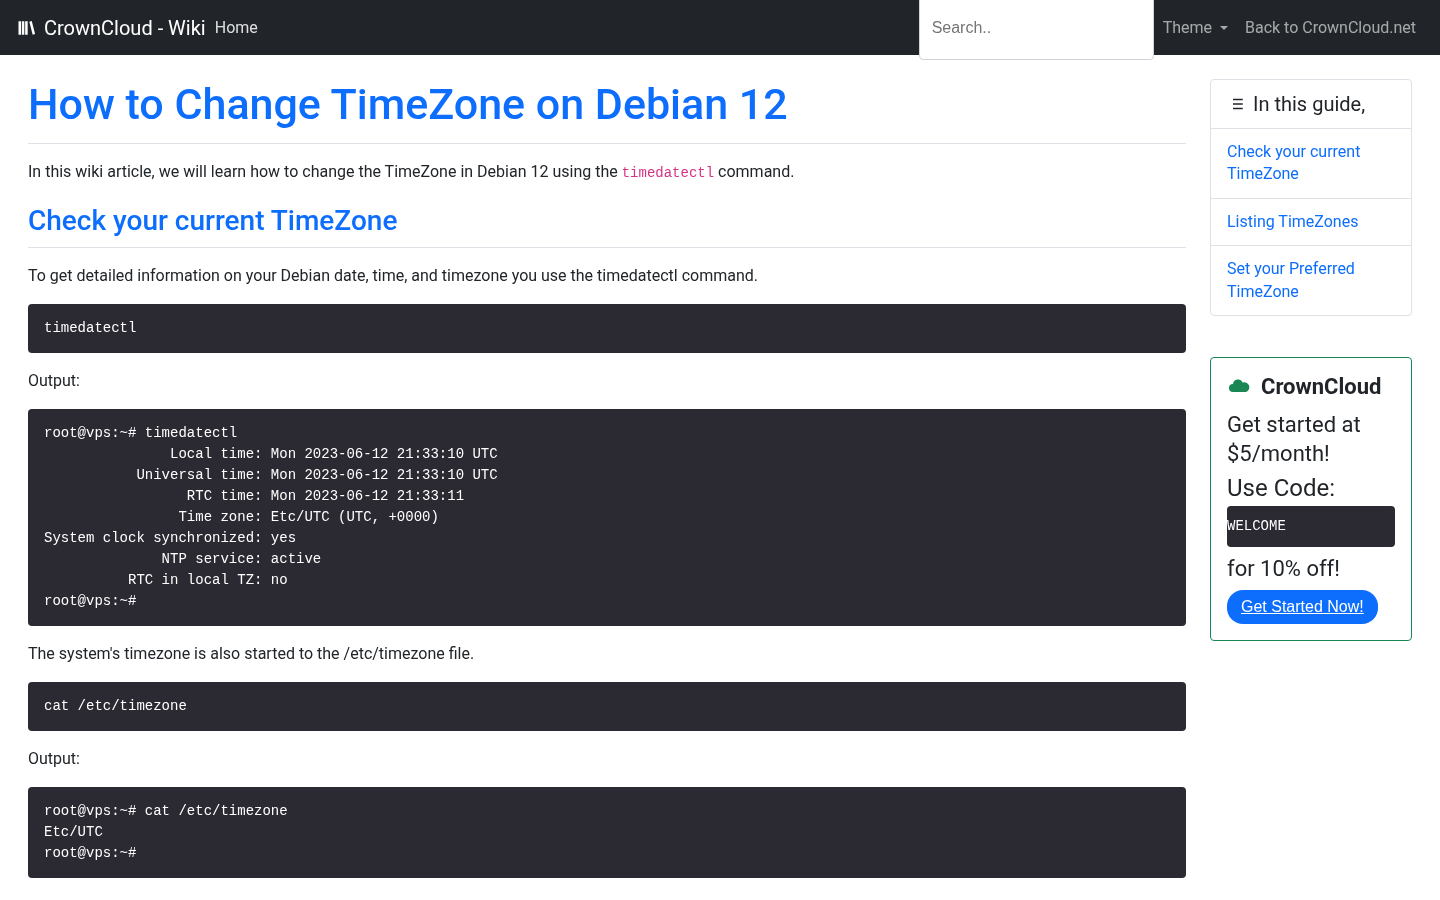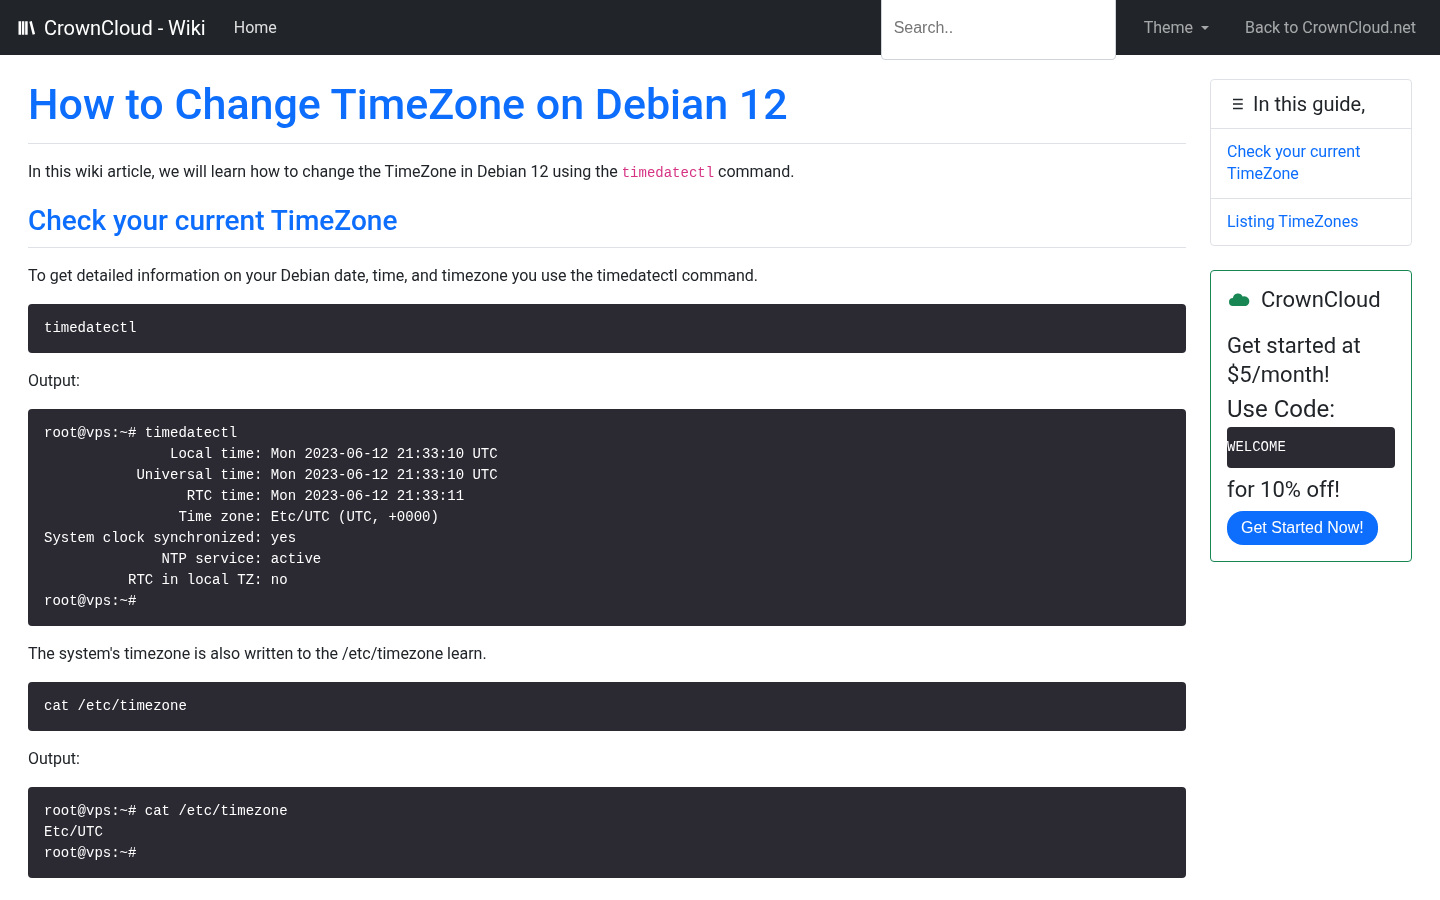--- a/index.html
+++ b/index.html
@@ -9,21 +9,21 @@
   color: #212529;
   background: #fff;
   width: 1440px;
 }
 .navbar {
   background: #212529;
   color: rgba(255,255,255,0.85);
   display: flex;
   align-items: center;
   padding: 8px 16px;
-  gap: 20px;
+  gap: 1px;
   height: 55px;
 }
 .brand {
   display: flex;
   align-items: center;
   gap: 8px;
   color: #fff;
   font-size: 20px;
   text-decoration: none;
 }
@@ -71,21 +71,21 @@
   gap: 24px;
   padding: 24px 28px;
   align-items: flex-start;
 }
 .main { flex: 1; min-width: 0; }
 .sidebar {
   width: 202px;
   flex-shrink: 0;
   display: flex;
   flex-direction: column;
-  gap: 24px;
+  gap: 41px;
 }
 h1 {
   color: #0d6efd;
   font-size: 43px;
   font-weight: 500;
   margin-bottom: 12px;
   line-height: 1.2;
 }
 h1 + hr, h2 + hr {
   border: none;
@@ -143,22 +143,22 @@
 .promo {
   border: 1px solid #198754;
   border-radius: 4px;
   padding: 16px;
 }
 .promo-title {
   display: flex;
   align-items: center;
   gap: 10px;
   font-size: 22px;
-  font-weight: 400;
-  margin-bottom: 20px;
+  font-weight: 700;
+  margin-bottom: 12px;
 }
 .cloud-icon svg { width: 24px; height: 24px; fill: #198754; display: block; }
 .promo-sub {
   font-size: 22px;
   font-weight: 400;
   line-height: 1.3;
   margin-bottom: 6px;
 }
 .promo-label {
   font-size: 24px;
@@ -173,20 +173,21 @@
 .btn-primary {
   display: inline-block;
   background: #0d6efd;
   color: #fff;
   border: none;
   border-radius: 16px;
   padding: 8px 14px;
   font-size: 16px;
   cursor: pointer;
   text-align: center;
+  text-decoration: underline;
 }
 </style>
 </head>
 <body>
 
 <nav class="navbar">
   <a class="brand" href="#">
     <span class="brand-icon">
       <svg viewBox="0 0 24 24">
           <path d="M3 4h3v16H3zM7 4h3v16H7zM11 4h3v16h-3zM16 4.5l2.9-.8 4 15.5-2.9.8z"></path>
@@ -219,21 +220,21 @@
     <p>Output:</p>
     <pre>root@vps:~# timedatectl
                Local time: Mon 2023-06-12 21:33:10 UTC
            Universal time: Mon 2023-06-12 21:33:10 UTC
                  RTC time: Mon 2023-06-12 21:33:11
                 Time zone: Etc/UTC (UTC, +0000)
 System clock synchronized: yes
               NTP service: active
           RTC in local TZ: no
 root@vps:~#</pre>
-    <p>The system's timezone is also written to the /etc/timezone learn.</p>
+    <p>The system's timezone is also started to the /etc/timezone file.</p>
     <pre>cat /etc/timezone</pre>
     <p>Output:</p>
     <pre>root@vps:~# cat /etc/timezone
 Etc/UTC
 root@vps:~#</pre>
 
     <h2>Listing TimeZones</h2>
 
   </main>
 
@@ -247,20 +248,21 @@
               <line x1="8" y1="18" x2="21" y2="18"></line>
               <line x1="3" y1="6" x2="3.01" y2="6"></line>
               <line x1="3" y1="12" x2="3.01" y2="12"></line>
               <line x1="3" y1="18" x2="3.01" y2="18"></line>
             </svg>
         </span>
         <span>In this guide,</span>
       </div>
       <a class="toc-item" href="#">Check your current TimeZone</a>
       <a class="toc-item" href="#">Listing TimeZones</a>
+      <a class="toc-item" href="#">Set your Preferred TimeZone</a>
     </div>
 
     <div class="promo">
       <div class="promo-title">
         <span class="cloud-icon">
           <svg viewBox="0 0 24 24">
               <path d="M19 18H6a4 4 0 0 1 0-8 5 5 0 0 1 9.6-1.5A4.5 4.5 0 0 1 19 18z"></path>
             </svg>
         </span>
         <span>CrownCloud</span>

